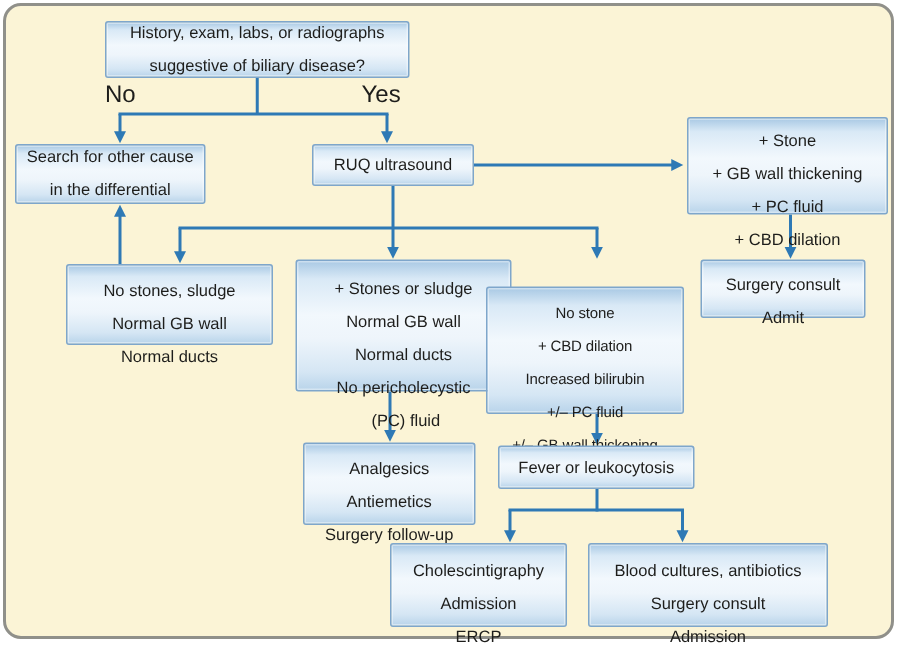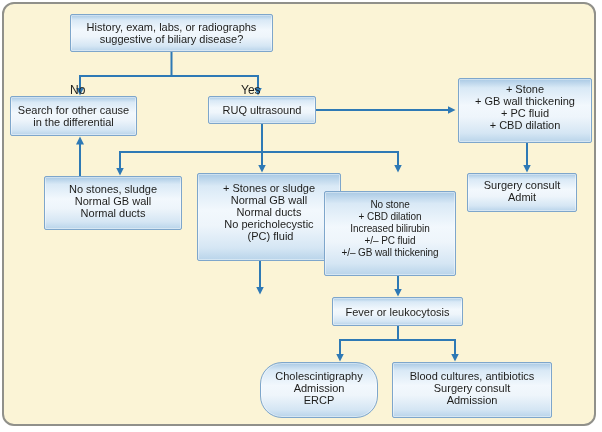--- a/index.html
+++ b/index.html
@@ -42,21 +42,21 @@
     position: absolute;
     box-sizing: border-box;
     border: 1px solid var(--box-border, #7ea6cb);
     border-radius: 2px;
     background: linear-gradient(180deg,
       #a9c9e4 0%, #d9e9f6 14%, #f2f8fd 42%,
       #eef5fb 60%, #d5e6f4 86%, #b9d4ea 100%);
     box-shadow: inset 0 0 0 1px rgba(255,255,255,0.4);
     color: var(--text, #1d1d1b);
     font-size: 11px;
-    line-height: 12px;
+    line-height: 22px;
   }
   .node .txt {
     white-space: pre;
     display: block;
   }
   .node.center {
     display: flex;
     align-items: center;
     justify-content: center;
     text-align: center;
@@ -65,23 +65,22 @@
     padding: 6px 8px;
     text-align: center;
   }
   .node.tight {
     font-size: 10px;
     padding: 7px 5px;
     letter-spacing: -0.1px;
   }
   .branch-label {
     position: absolute;
-    font-size: 12px;
+    font-size: 16px;
     color: var(--text, #1d1d1b);
-    margin-top: 28px;
   }
 </style>
 </head>
 <body>
 
 <div id="canvas">
   <div id="frame"></div>
 
   <svg id="connector-layer" viewBox="0 0 602 432" xmlns="http://www.w3.org/2000/svg">
     <defs>
@@ -163,26 +162,31 @@
   </div>
 
   <div class="node list tight" style="left:324px; top:191px; width:132px; height:85px;">
     <span class="txt">No stone
 + CBD dilation
 Increased bilirubin
 +/– PC fluid
 +/– GB wall thickening</span>
   </div>
 
+  <div class="node list" style="left:202px; top:295px; width:115px; height:55px;">
+    <span class="txt">Analgesics
+Antiemetics
+Surgery follow-up</span>
+  </div>
 
   <div class="node center" style="left:332px; top:297px; width:131px; height:29px;">
     <span class="txt">Fever or leukocytosis</span>
   </div>
 
-  <div class="node list" style="left:260px; top:362px; width:118px; height:56px; padding-top:7px;border-radius:22px;">
+  <div class="node list" style="left:260px; top:362px; width:118px; height:56px; padding-top:7px;">
     <span class="txt">Cholescintigraphy
 Admission
 ERCP</span>
   </div>
 
   <div class="node list" style="left:392px; top:362px; width:160px; height:56px; padding-top:7px;">
     <span class="txt">Blood cultures, antibiotics
 Surgery consult
 Admission</span>
   </div>

